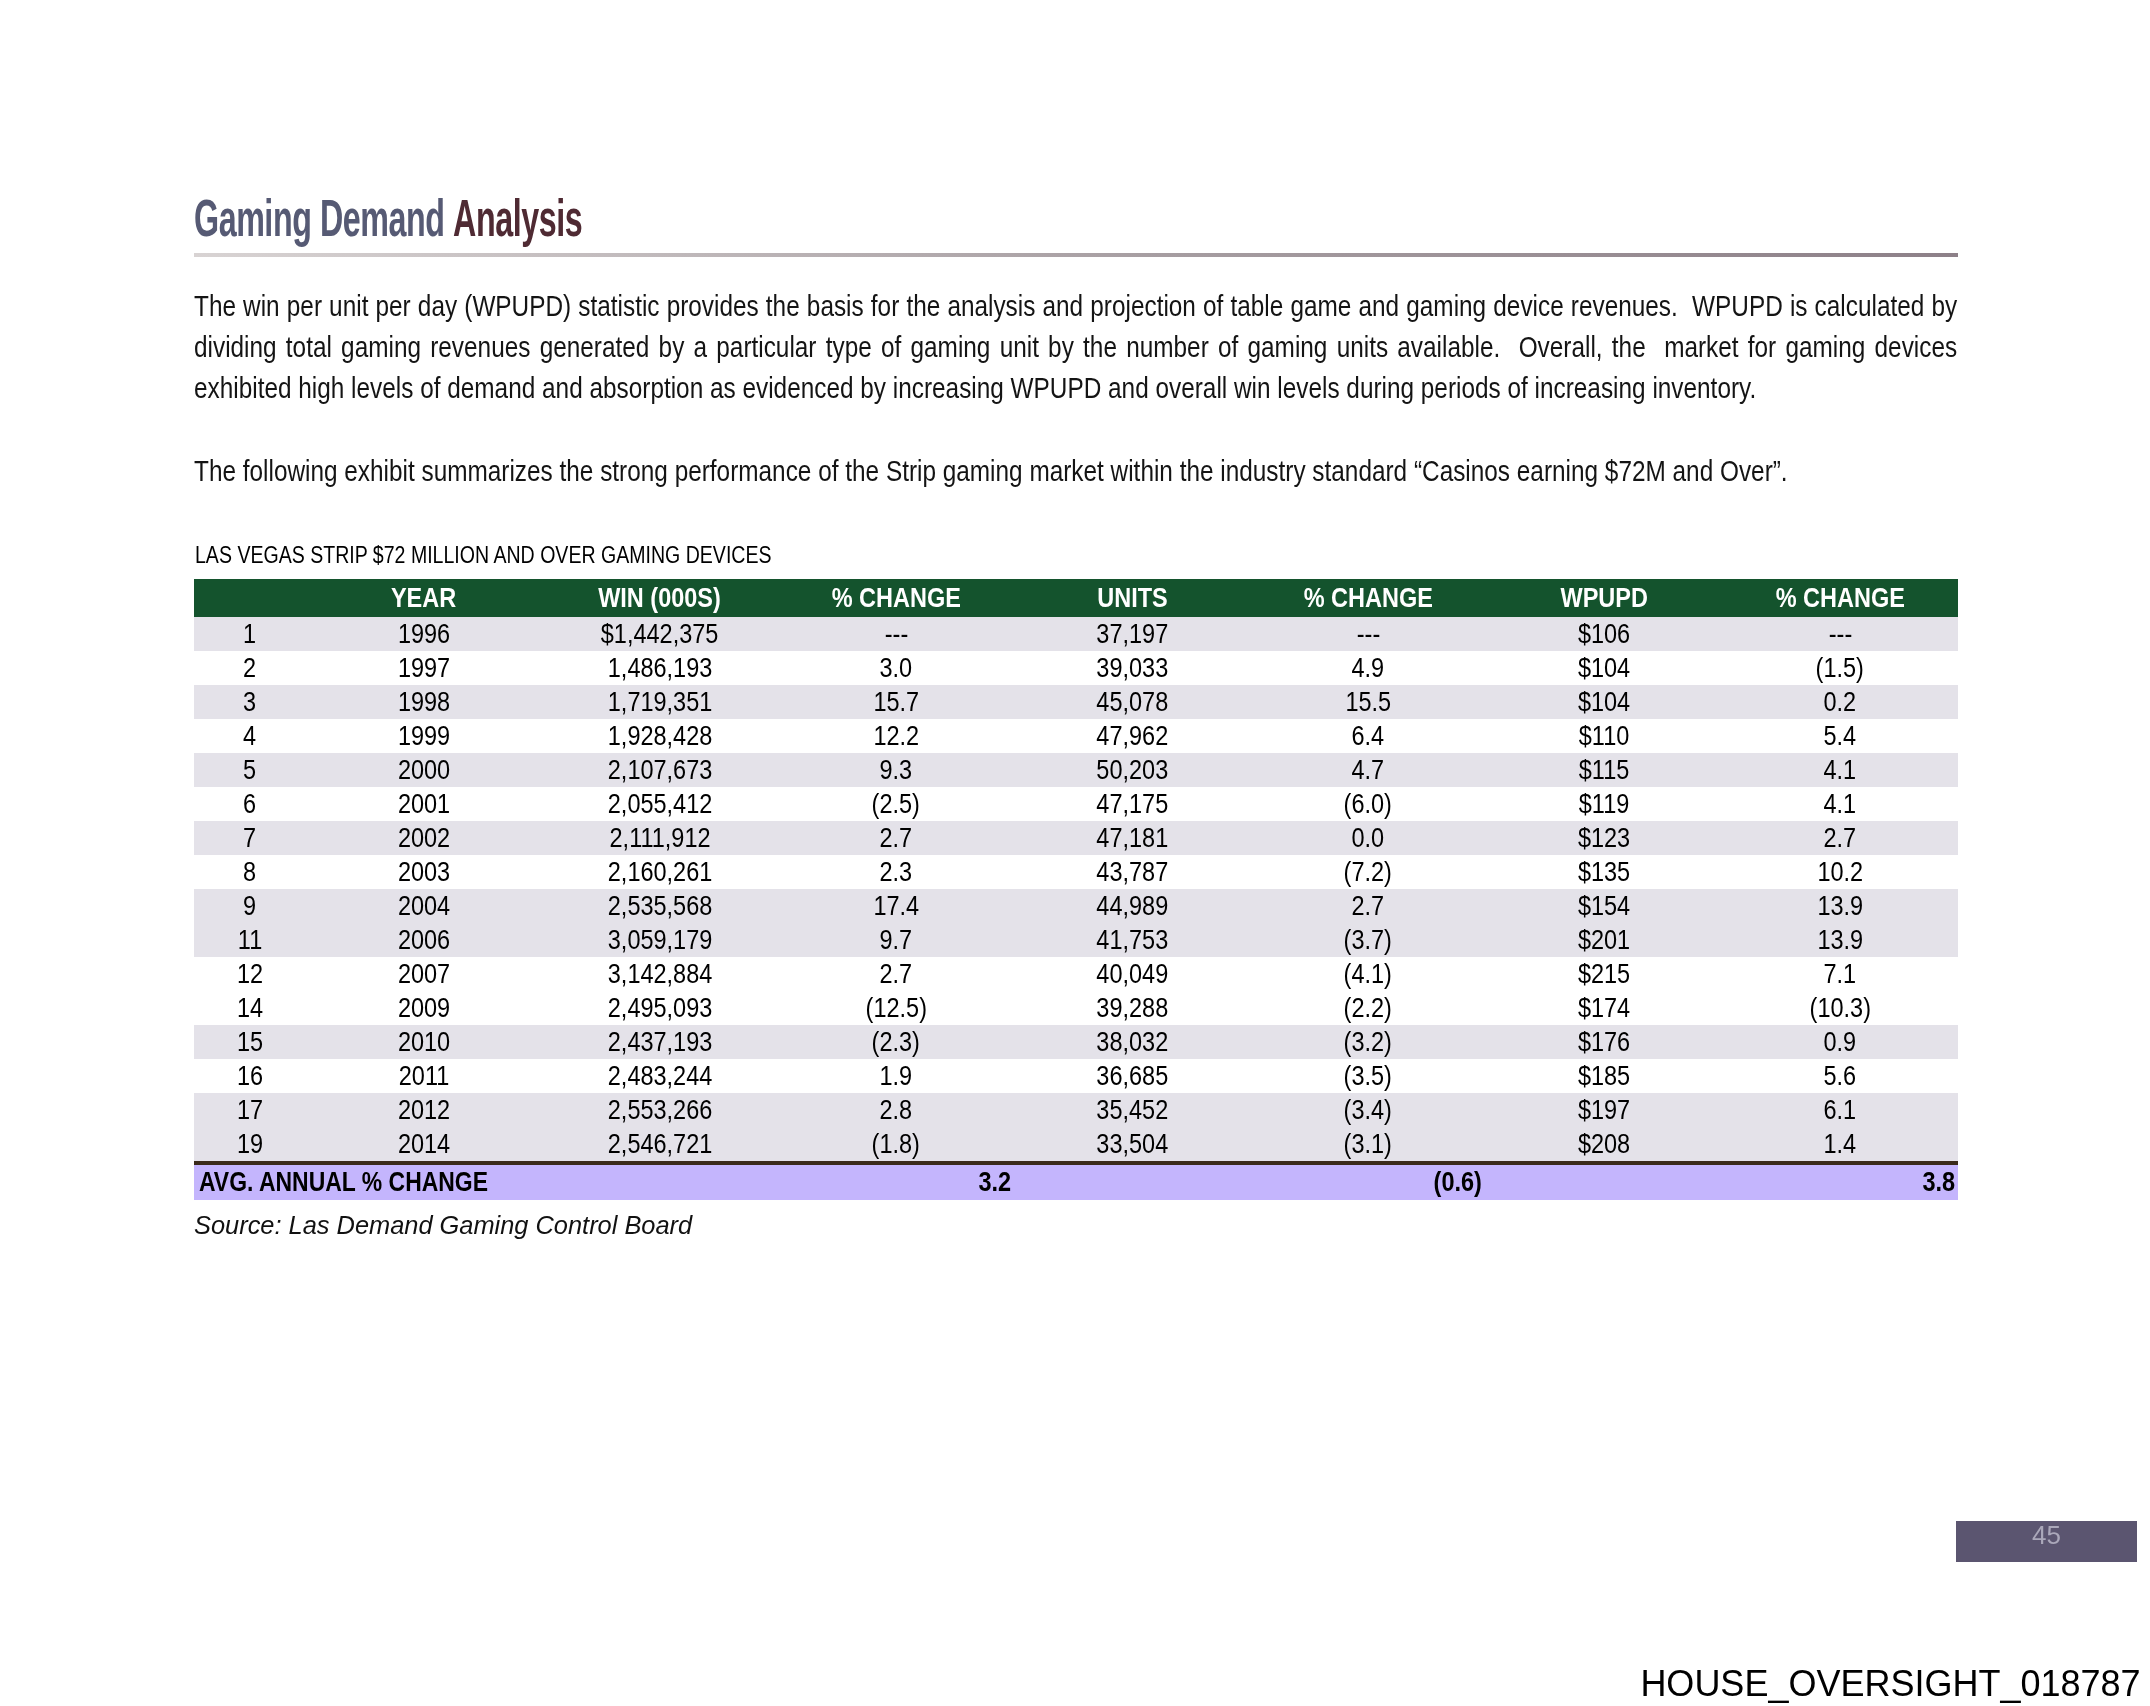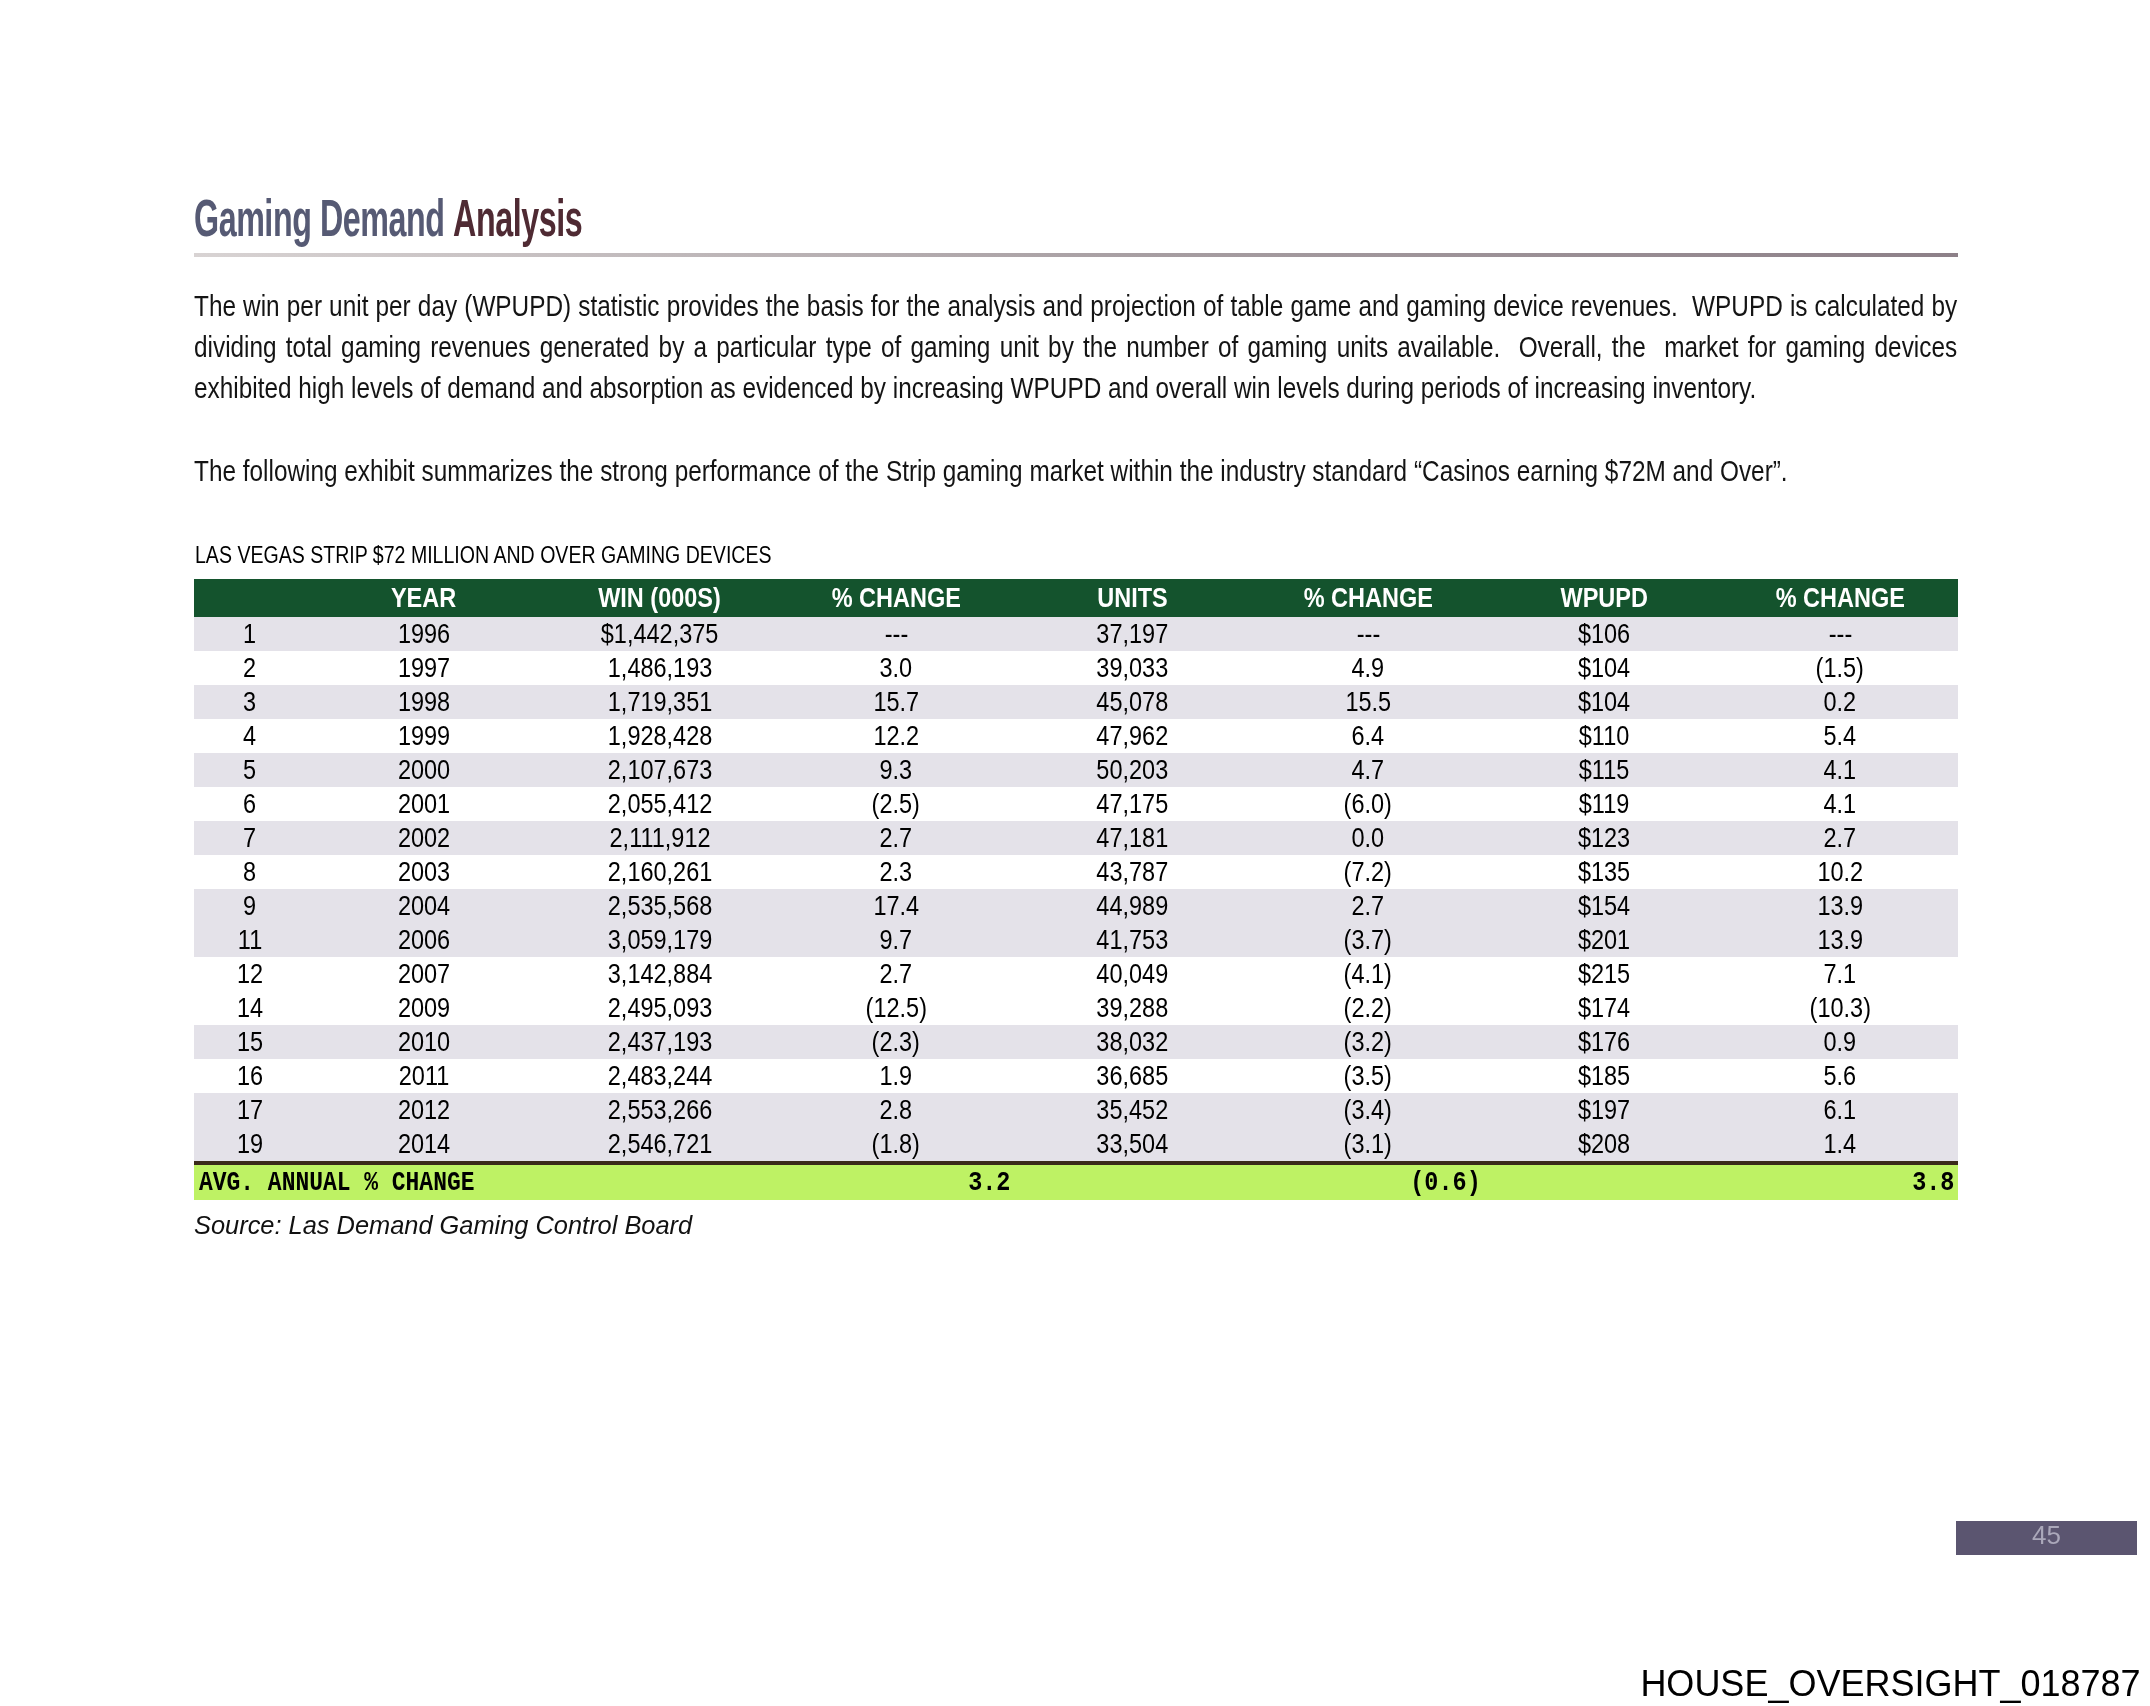--- a/index.html
+++ b/index.html
@@ -42,31 +42,31 @@
     height: 38px; font-size: 27px; font-weight: bold;
     text-align: center; padding: 0; vertical-align: middle;
   }
   tbody td {
     height: 34px; font-size: 27px; text-align: center;
     padding: 0; vertical-align: middle; color: #000;
   }
   tr.shade { background: #e4e2e9; }
   tr.plain { background: #ffffff; }
   .cx { display: inline-block; transform: scaleX(0.87); white-space: nowrap; }
-  tfoot tr { background: #bef264; border-top: 4.6px solid #3a2a1a; font-family: Liberation Mono, monospace; }
+  tfoot tr { background: #c4b5fd; border-top: 4.6px solid #3a2a1a; }
   tfoot td { height: 35px; font-size: 27px; font-weight: bold; text-align: right; padding: 0; vertical-align: middle; }
   tfoot td.lbl { text-align: left; padding-left: 5.2px; }
   .squeeze-foot { display: inline-block; transform: scaleX(0.85); transform-origin: 0 50%; white-space: nowrap; }
 
   
   .source { margin-top: 10.4px; font-size: 25.4px; font-style: italic; color: #111; }
 
   
   .pagenum {
-    position: absolute; left: 1956px; top: 1521px; width: 181px; height: 34px;
+    position: absolute; left: 1956px; top: 1521px; width: 181px; height: 41px;
     background: #5b5570; color: #aba8ba;
     font-size: 26px; line-height: 29px; text-align: center;
   }
   
   .docid { position: absolute; right: 10.4px; top: 1663px; font-size: 36px; color: #000; white-space: nowrap; }
 </style>
 </head>
 <body>
 
 <div class="page">

